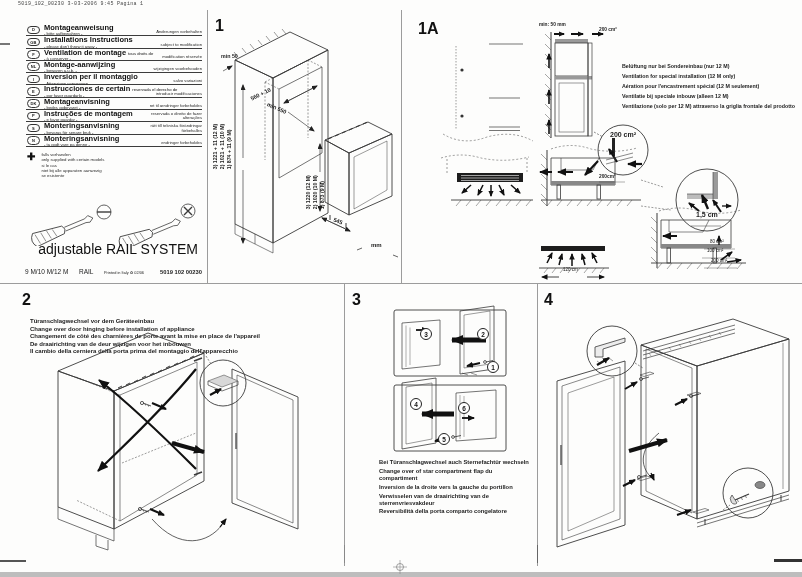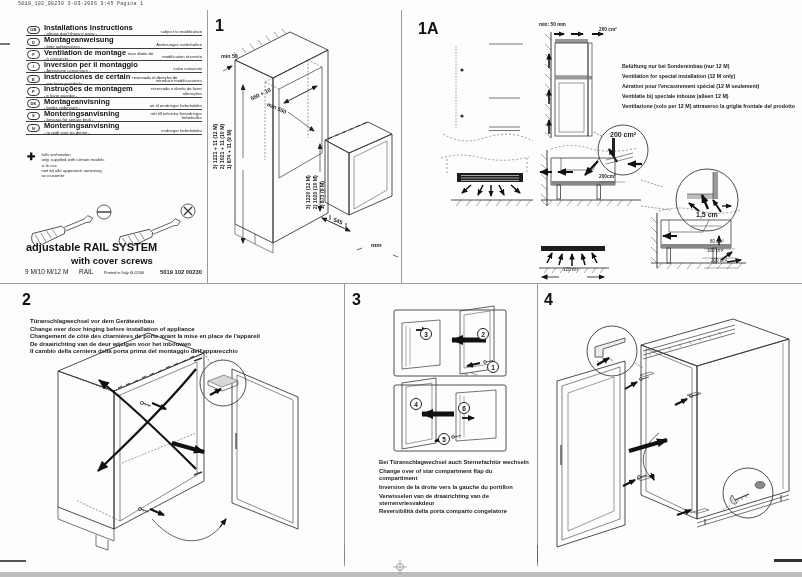--- a/index.html
+++ b/index.html
@@ -21,22 +21,22 @@
          margin:1.6px 4px 0 1px;padding:0 1.5px;letter-spacing:.2px;}
   .lmain{flex:1;display:flex;flex-direction:column;min-width:0;}
   .ltitle{font-size:7.5px;font-weight:bold;line-height:7.4px;color:#111;white-space:nowrap;}
   .lsuffix{font-size:4.2px;font-weight:normal;margin-left:2px;}
   .lsub{font-size:4.2px;line-height:4.4px;color:#2a2a2a;white-space:nowrap;}
   .lnote{flex:0 0 60px;font-size:4.2px;line-height:4.6px;text-align:right;align-self:flex-end;
          color:#2a2a2a;padding-bottom:.5px;}
   .crossblock{position:absolute;left:26px;top:152px;width:176px;display:flex;}
   .crossicon{font-size:10px;font-weight:bold;color:#111;margin:0 6px 0 1px;line-height:10px;}
   .crossline{font-size:4.3px;line-height:5.3px;color:#2a2a2a;white-space:nowrap;}
-  .railtitle{position:absolute;left:26px;top:241px;width:172px;text-align:left;
-             font-size:11px;font-weight:bold;color:#111;}
+  .railtitle{position:absolute;left:26px;top:241px;width:172px;text-align:right;
+             font-size:14px;font-weight:normal;color:#111;}
   .railsub{position:absolute;left:26px;top:255px;width:172px;text-align:center;
            font-size:9.5px;font-weight:bold;color:#111;}
   .ft{position:absolute;white-space:nowrap;color:#222;}
   
   .p1anotes{position:absolute;left:622px;top:62px;}
   .p1anotes div{font-size:5.3px;font-weight:bold;line-height:9.9px;white-space:nowrap;color:#222;}
   .p2notes{position:absolute;left:30px;top:318px;}
   .p2notes div{font-size:6px;font-weight:bold;line-height:7.5px;white-space:nowrap;color:#222;}
   .p3notes{position:absolute;left:379px;top:459px;width:153px;}
   .p3notes div{font-size:5.8px;font-weight:bold;line-height:6.9px;margin-bottom:2px;color:#222;}
@@ -54,74 +54,82 @@
   <div class="printhdr">5019_102_00230  3-03-2006  9:45  Pagina 1</div>
 
   <div class="vline" style="left:207px;top:10px;height:273px"></div>
   <div class="vline" style="left:401px;top:10px;height:273px"></div>
   <div class="hline" style="left:0;top:283px;width:802px"></div>
   <div class="vline" style="left:344px;top:284px;height:282px"></div>
   <div class="vline" style="left:537px;top:284px;height:282px"></div>
 
   <div class="langs">
     <div class="lrow">
+      <span class="lcode">D</span>
+      <span class="lmain">
+          <span class="ltitle"><b>Montageanweisung</b><span class="lsuffix"></span></span>
+      <span class="lsub">- bitte aufbewahren -</span>
+        </span>
+      <span class="lnote">Änderungen vorbehalten</span>
+    </div>
+    <div class="lrow">
       <span class="lcode">GB</span>
       <span class="lmain">
           <span class="ltitle"><b>Installations Instructions</b><span class="lsuffix"></span></span>
       <span class="lsub">- please don't throw it away -</span>
         </span>
       <span class="lnote">subject to modification</span>
     </div>
     <div class="lrow">
-      <span class="lcode">D</span>
-      <span class="lmain">
-          <span class="ltitle"><b>Montageanweisung</b><span class="lsuffix"></span></span>
-      <span class="lsub">- bitte aufbewahren -</span>
-        </span>
-      <span class="lnote">Änderungen vorbehalten</span>
-    </div>
-    <div class="lrow">
       <span class="lcode">F</span>
       <span class="lmain">
           <span class="ltitle"><b>Ventilation de montage</b><span class="lsuffix">tous droits de</span></span>
       <span class="lsub">- à conserver -</span>
         </span>
       <span class="lnote">modification réservée</span>
     </div>
     <div class="lrow">
+      <span class="lcode">NL</span>
+      <span class="lmain">
+          <span class="ltitle"><b>Montage-aanwijzing</b><span class="lsuffix"></span></span>
+      <span class="lsub">- bewaren a.u.b. -</span>
+        </span>
+      <span class="lnote">wijzigingen voorbehouden</span>
+    </div>
+    <div class="lrow">
       <span class="lcode">I</span>
       <span class="lmain">
           <span class="ltitle"><b>Inversion per il montaggio</b><span class="lsuffix"></span></span>
       <span class="lsub">- Attenzione conservare -</span>
         </span>
       <span class="lnote">salvo variazioni</span>
     </div>
     <div class="lrow">
       <span class="lcode">E</span>
       <span class="lmain">
           <span class="ltitle"><b>Instrucciones de certain</b><span class="lsuffix">reservada el derecho de</span></span>
       <span class="lsub">- por favor guardarlo -</span>
         </span>
       <span class="lnote">introducir modificaciones</span>
     </div>
     <div class="lrow">
+      <span class="lcode">DK</span>
+      <span class="lmain">
+          <span class="ltitle"><b>Montageanvisning</b><span class="lsuffix"></span></span>
+      <span class="lsub">- bedes opbevaret -</span>
+        </span>
+      <span class="lnote">ret til ændringer forbeholdes</span>
+    </div>
+    <div class="lrow">
       <span class="lcode">P</span>
       <span class="lmain">
           <span class="ltitle"><b>Instruções de montagem</b><span class="lsuffix"></span></span>
       <span class="lsub">- e favor guardar -</span>
         </span>
       <span class="lnote">reservada o direito de fazer alterações</span>
-    </div>
-    <div class="lrow">
-      <span class="lcode">DK</span>
-      <span class="lmain">
-          <span class="ltitle"><b>Montageanvisning</b><span class="lsuffix"></span></span>
-      <span class="lsub">- bedes opbevaret -</span>
-        </span>
-      <span class="lnote">ret til ændringer forbeholdes</span>
     </div>
     <div class="lrow">
       <span class="lcode">S</span>
       <span class="lmain">
           <span class="ltitle"><b>Monteringsanvisning</b><span class="lsuffix"></span></span>
       <span class="lsub">- bevaras för senare bruk -</span>
         </span>
       <span class="lnote">rätt till tekniska förändringar förbehålles</span>
     </div>
     <div class="lrow">
@@ -158,21 +166,20 @@
       </g>
       <g transform="rotate(-20 125 34)">
         <path d="M95,40 L125,37 L127,33 L125,29 L95,26 Q89,33 95,40 Z"></path>
         <path d="M97,28 L99,38 M103,28 L105,38 M109,28 L111,37 M115,29 L117,37" stroke-width="0.5"></path>
         <path d="M127,31 L149,30 L153,28 L157,32 L153,35 L149,34 L127,35" stroke-width="0.7"></path>
       </g>
     </g>
   </svg>
 
   <div class="railtitle">adjustable RAIL SYSTEM</div>
-  <div class="railsub">with cover screws</div>
 
   <span class="ft" style="left:25px;top:268px;font-size:6.5px">9 M/10 M/12 M</span>
   <span class="ft" style="left:79px;top:268px;font-size:6.5px">RAIL</span>
   <span class="ft" style="left:104px;top:270px;font-size:3.9px">Printed in Italy ♻ 02/06</span>
   <span class="ft" style="left:160px;top:269px;font-size:5.8px;font-weight:bold">5019 102 00230</span>
 
   <div class="pnum" style="left:215px;top:17px">1</div>
 
   <svg class="s" style="left:210px;top:10px" width="190" height="273" viewBox="0 0 190 273">
     <defs>

